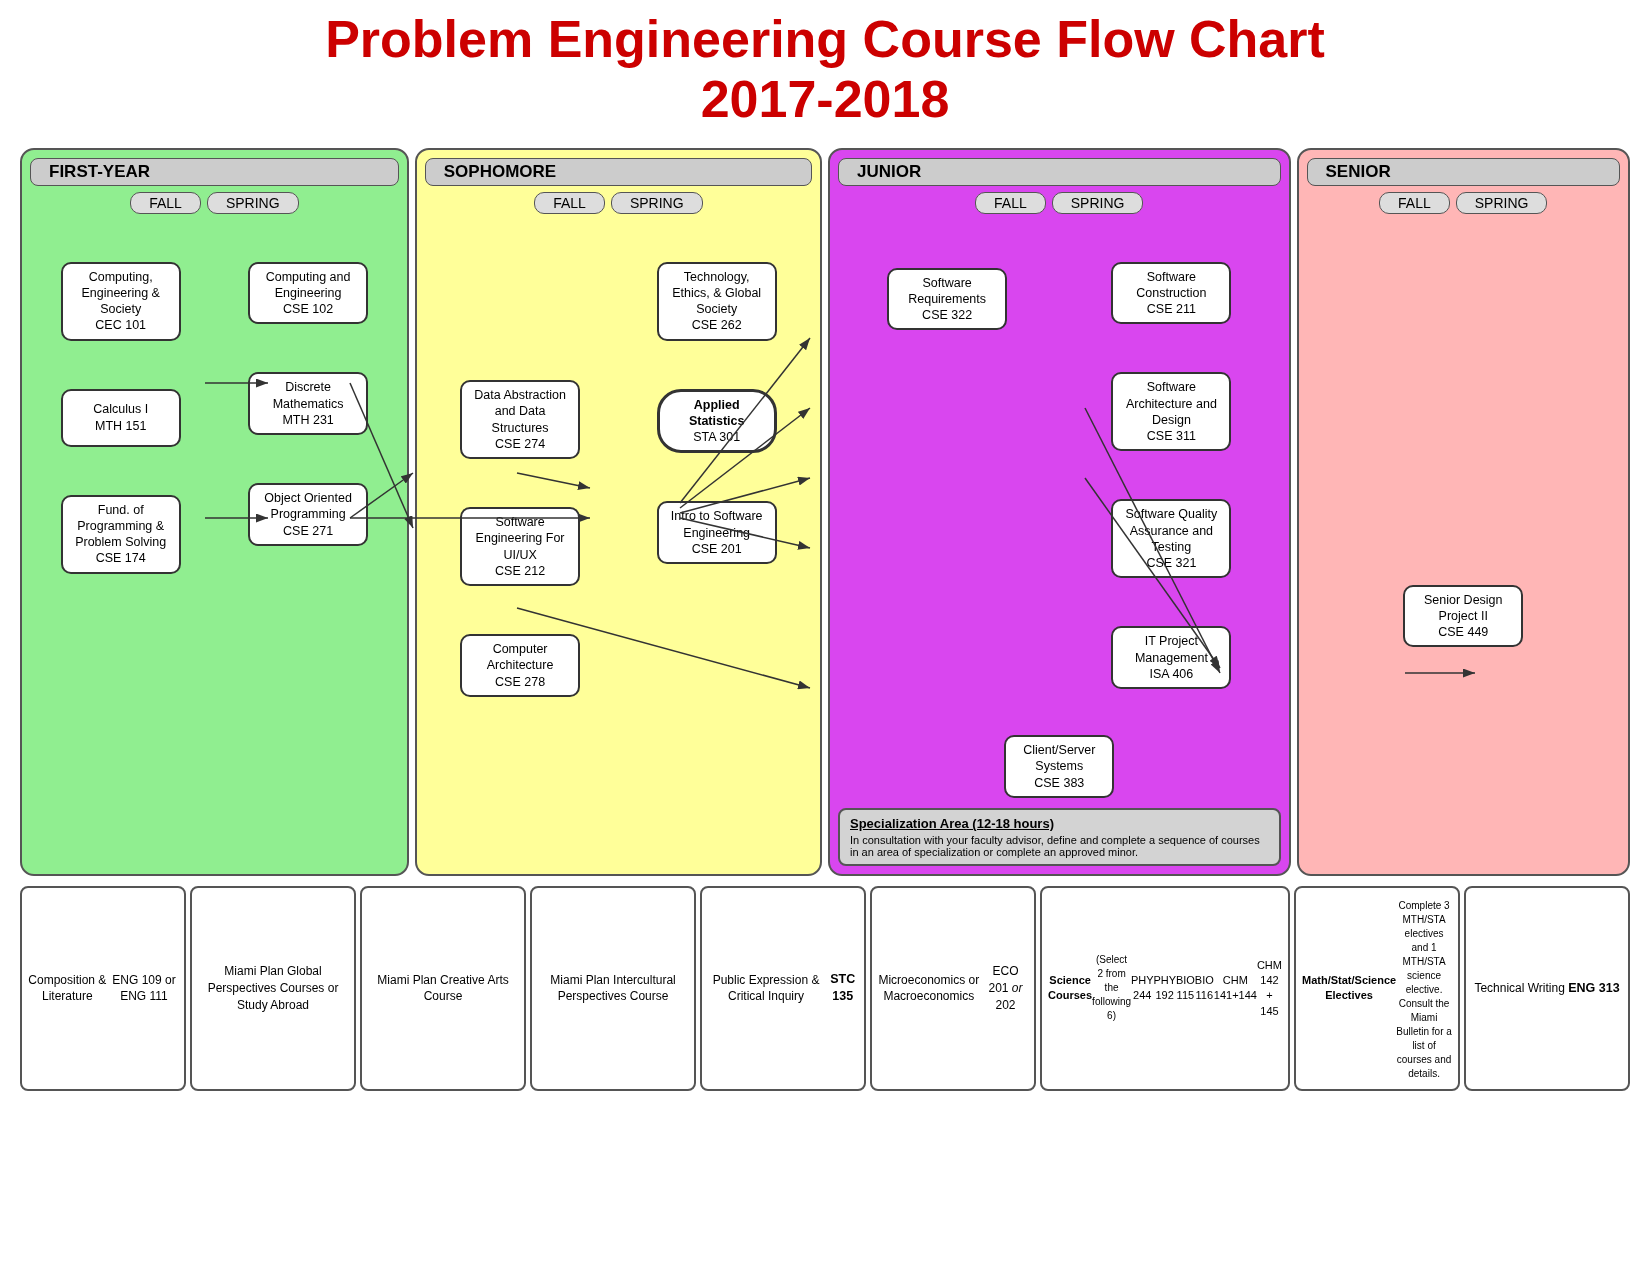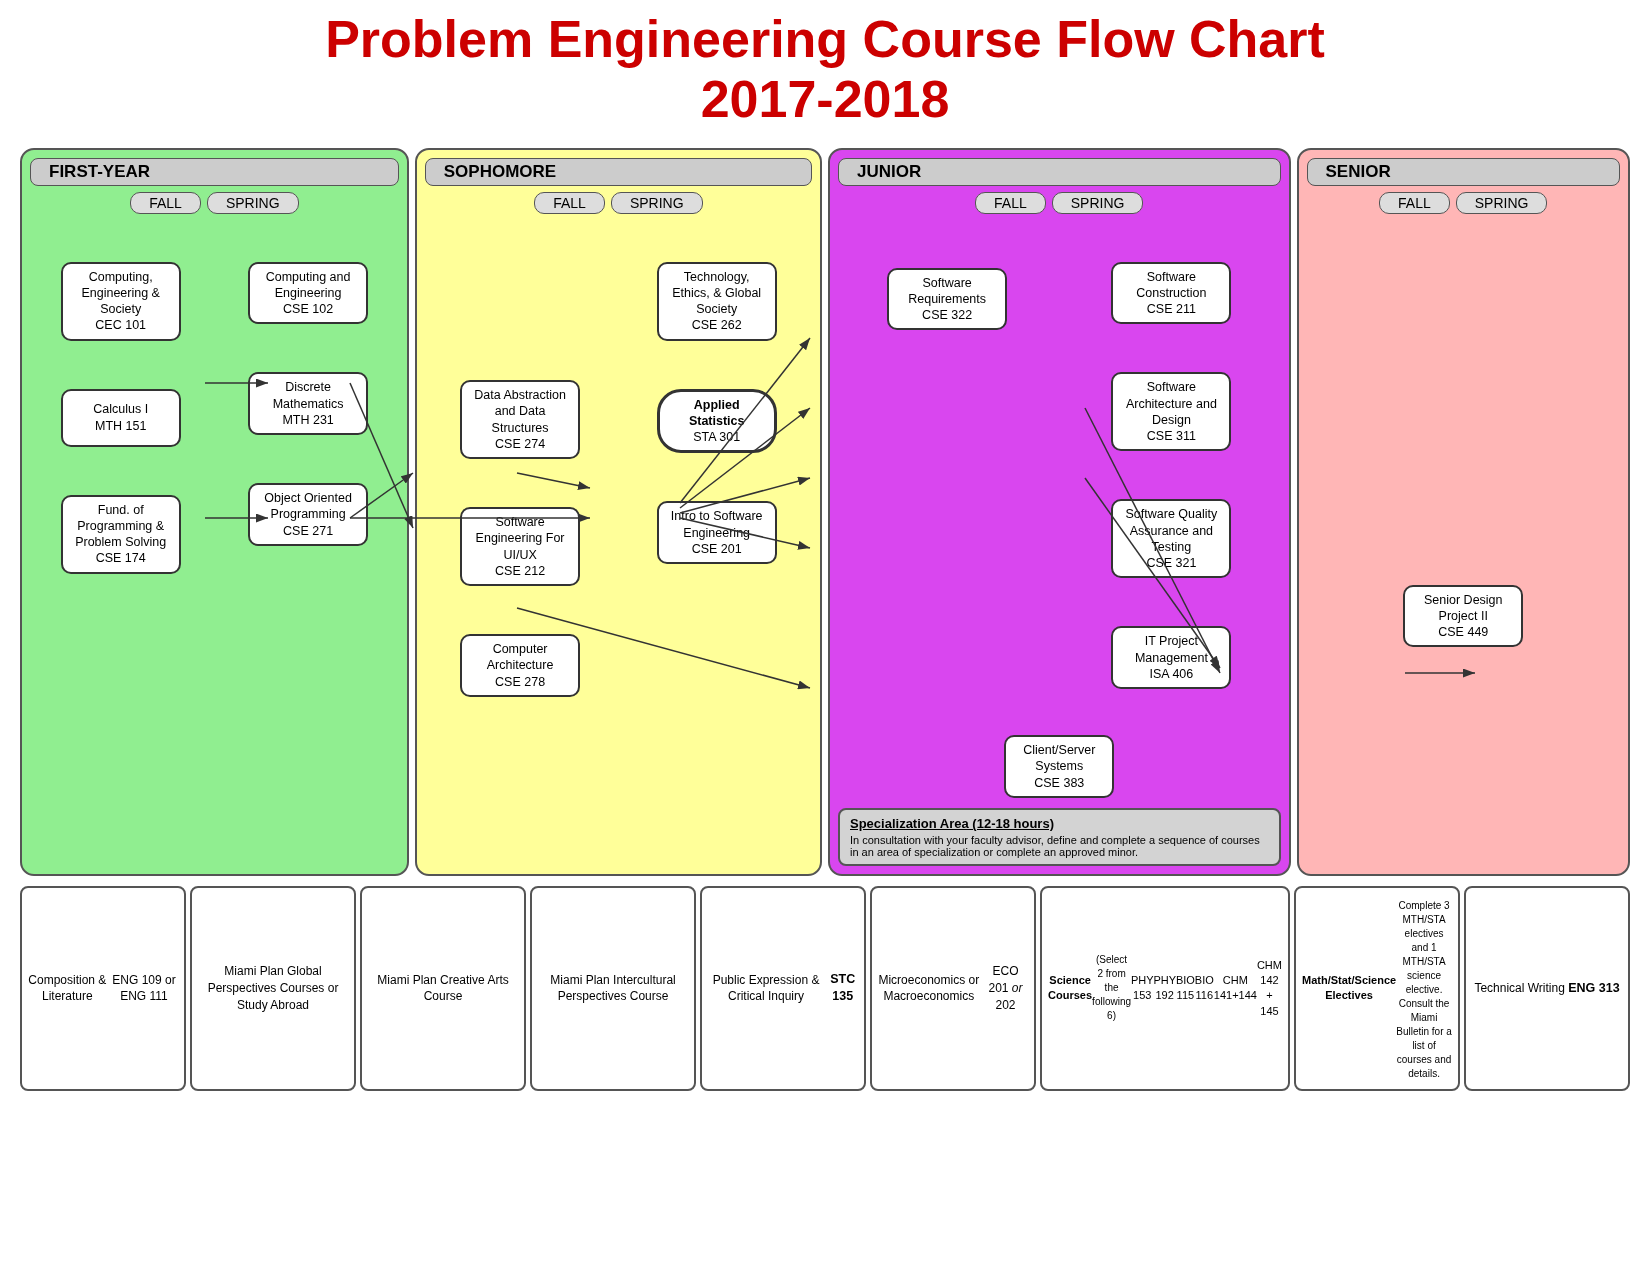--- a/index.html
+++ b/index.html
@@ -249,21 +249,21 @@
       <span class="course-code">STC 135</span>
     </div>
     <div class="bottom-box">
       <span>Microeconomics or Macroeconomics</span>
       <span>&nbsp;</span>
       <span>ECO 201 <em>or</em> 202</span>
     </div>
     <div class="bottom-box" style="font-size:11px;">
       <span style="font-weight:bold;">Science Courses</span>
       <span style="font-size:10px;">(Select 2 from the following 6)</span>
-      <span>PHY 153</span>
+      <span>PHY 244</span>
       <span>PHY 192</span>
       <span>BIO 115</span>
       <span>BIO 116</span>
       <span>CHM 141+144</span>
       <span>CHM 142 + 145</span>
     </div>
     <div class="bottom-box" style="font-size:11px;align-items:center;">
       <span style="font-weight:bold;">Math/Stat/Science Electives</span>
       <span style="font-size:10px; margin-top:3px;">Complete 3 MTH/STA electives and 1 MTH/STA science elective. Consult the Miami Bulletin for a list of courses and details.</span>
     </div>

